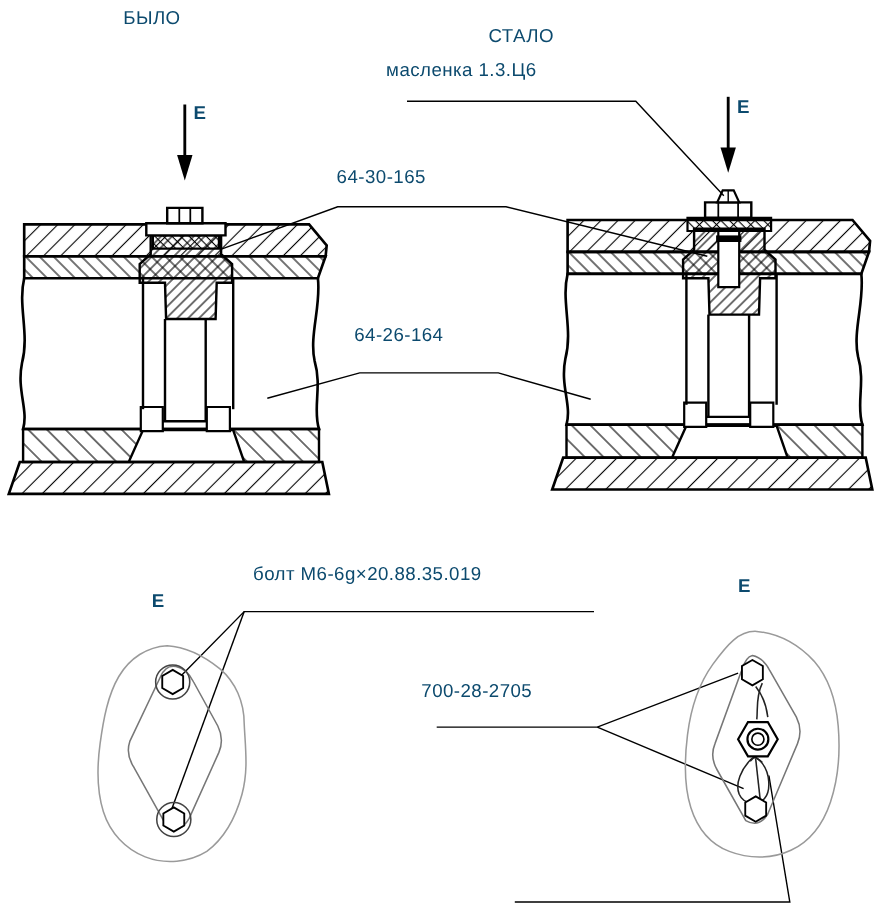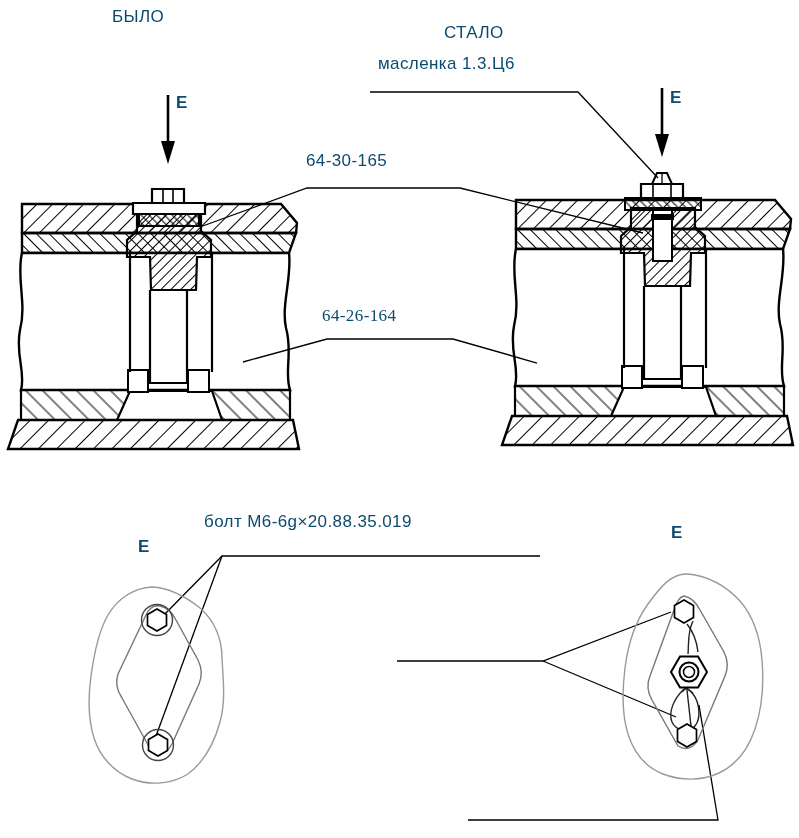--- a/index.html
+++ b/index.html
@@ -146,18 +146,19 @@
   </svg>
 
   <div class="lbl" style="left:112px;top:8px;">БЫЛО</div>
   <div class="lbl" style="left:444px;top:8px;margin-top:16px;">СТАЛО</div>
 
   <div class="lbl bold" style="left:176px;top:94px;">Е</div>
   <div class="lbl bold" style="left:670px;top:89px;">Е</div>
   <div class="lbl bold" style="left:138px;top:538px;">Е</div>
   <div class="lbl bold" style="left:671px;top:524px;">Е</div>
 
-  <div class="lbl" style="left:378px;top:55px;">масленка 1.3.Ц6</div>
+  <div class="lbl" style="left:351px;top:55px;">масленка 1.3.Ц6</div>
   <div class="lbl" style="left:306px;top:152px;">64-30-165</div>
-  <div class="lbl" style="left:322px;top:307px;font-family:Liberation Serif, serif;">64-26-164</div>
-  <div class="lbl" style="left:204px;top:513px;">болт М6-6g×20.88.35.019</div>
+  <div class="lbl" style="left:322px;top:296px;">64-26-164</div>
+  <div class="lbl" style="left:230px;top:513px;">болт М6-6g×20.88.35.019</div>
+  <div class="lbl" style="left:383px;top:620px;">700-28-2705</div>
 
 </div>
 
 </body></html>

